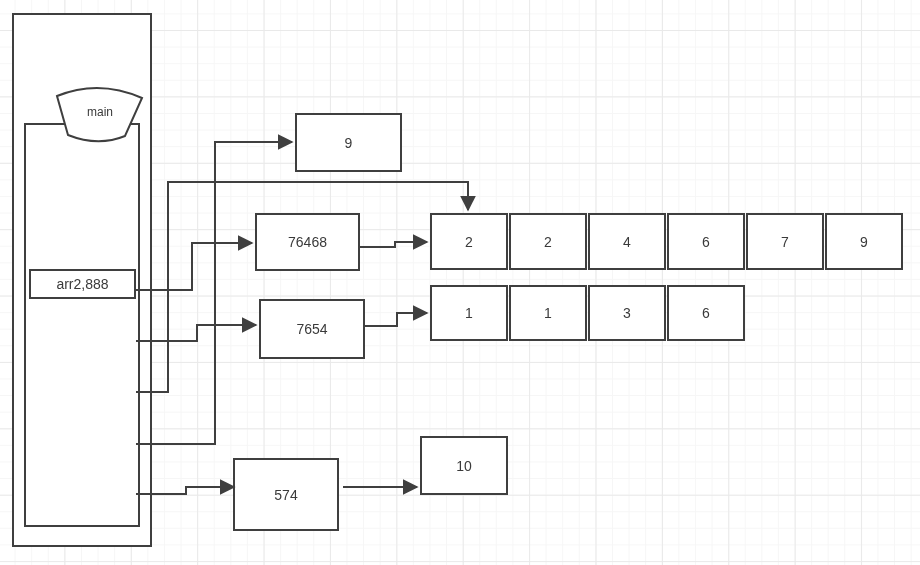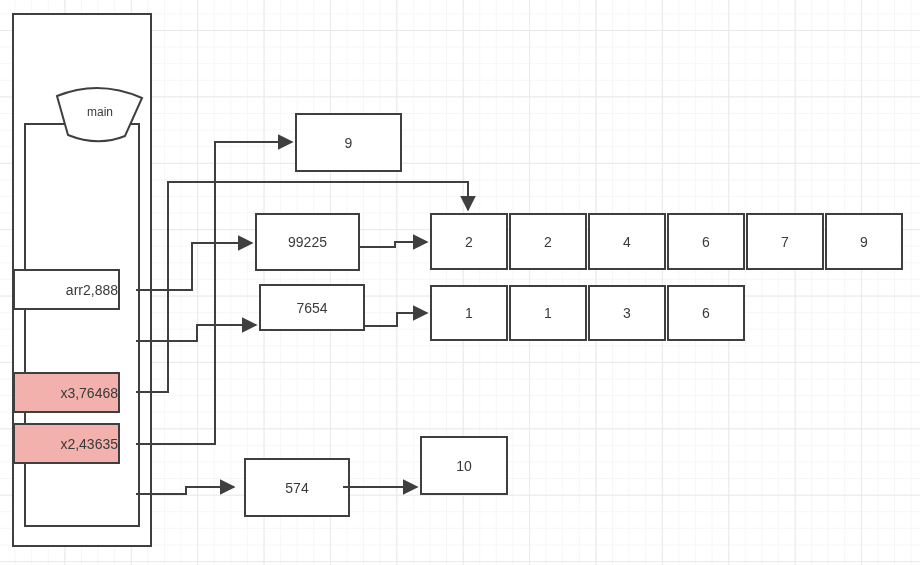--- a/index.html
+++ b/index.html
@@ -28,26 +28,26 @@
   #stack-frame{left:24px;top:123px;width:116px;height:404px;}
   .node{
     position:absolute;
     box-sizing:border-box;
     border:2px solid #3f3f3f;
     background:#ffffff;
     display:flex;align-items:center;justify-content:center;
     font-size:14px;
     z-index:2;
   }
-  .stack-item{left:13px;width:107px;height:41px;justify-content:flex-end;}
+  .stack-item{left:29px;width:107px;height:30px;}
   .stack-item[data-highlighted="true"]{background:#f3b1ae;}
   #node-nine{left:295px;top:113px;width:107px;height:59px;}
   #node-76468{left:255px;top:213px;width:105px;height:58px;}
-  #node-7654{left:259px;top:284px;width:106px;height:47px;}
-  #node-574{left:244px;top:458px;width:106px;height:59px;}
+  #node-7654{left:259px;top:299px;width:106px;height:60px;}
+  #node-574{left:233px;top:458px;width:106px;height:73px;}
   #node-10{left:420px;top:436px;width:88px;height:59px;justify-content:center;}
   .array-row{
     position:absolute;
     display:flex;
     column-gap:1px;
     z-index:2;
   }
   #array-top{left:430px;top:213px;}
   #array-bottom{left:430px;top:285px;}
   .array-cell{
@@ -76,32 +76,26 @@
 <body>
 
 <div id="canvas">
 
   <div id="outer-frame" class="frame"></div>
   <div id="stack-frame" class="frame"></div>
 
   <div class="node stack-item" style="top:269px" data-highlighted="false">
     <span>arr2,888</span>
   </div>
-  <div class="node stack-item" style="top:372px" data-highlighted="true">
-    <span>x3,76468</span>
-  </div>
-  <div class="node stack-item" style="top:423px" data-highlighted="true">
-    <span>x2,43635</span>
-  </div>
 
   <div id="node-nine" class="node">
     <span>9</span>
   </div>
   <div id="node-76468" class="node">
-    <span>99225</span>
+    <span>76468</span>
   </div>
   <div id="node-7654" class="node">
     <span>7654</span>
   </div>
   <div id="node-574" class="node">
     <span>574</span>
   </div>
   <div id="node-10" class="node">
     <span>10</span>
   </div>

